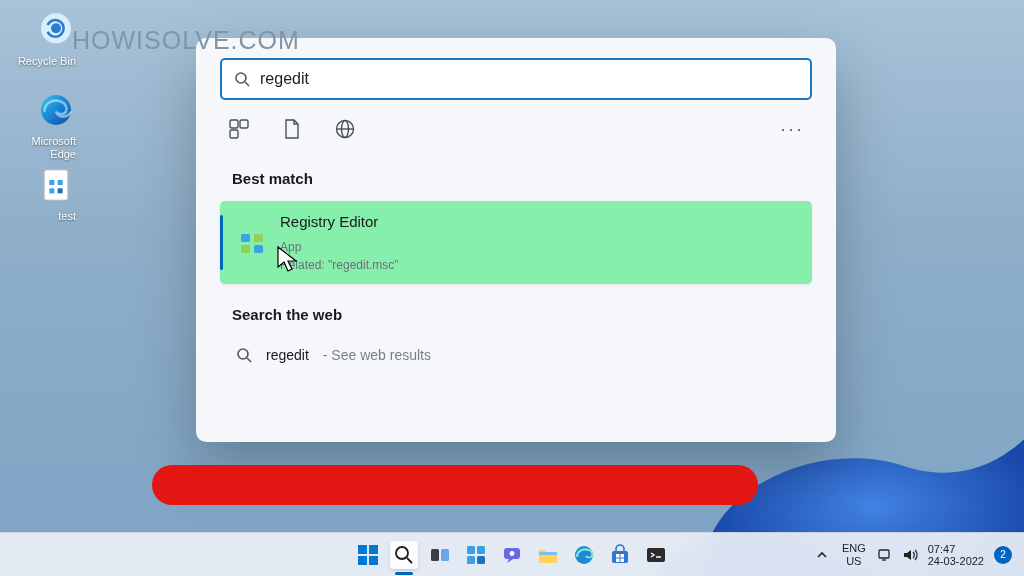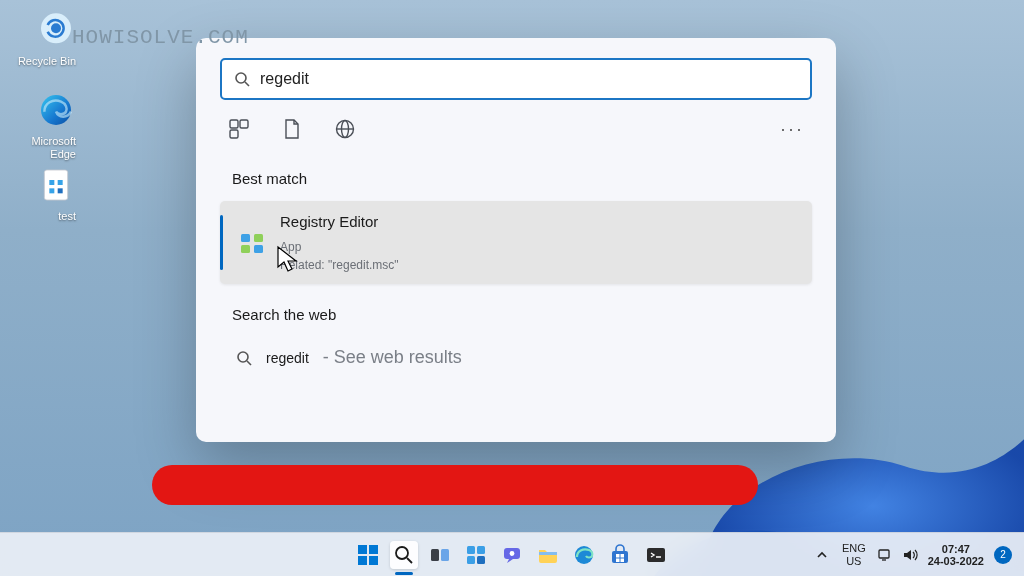--- a/index.html
+++ b/index.html
@@ -11,22 +11,22 @@
   }
 
   
   .bloom {
     position: absolute; bottom: -20px; right: -20px;
     width: 400px; height: 220px; pointer-events: none; z-index: 0;
   }
 
   .watermark {
     position: absolute; top: 26px; left: 72px;
-    font-size: 21px; color: #8096a7; letter-spacing: 1px;
-    font-family: Liberation Mono, monospace; z-index: 3;
+    font-size: 25px; color: #8096a7; letter-spacing: 1px;
+    font-family: Liberation Sans, sans-serif; z-index: 3;
   }
 
   
   .desktop-icon {
     position: absolute; width: 64px; text-align: right;
     color: #fff; font-size: 11px; text-shadow: 0 1px 2px rgba(0,0,0,.5);
     cursor: pointer; z-index: 1;
   }
   .desktop-icon .icon48 { width: 40px; height: 40px; margin: 0 auto 3px; }
   .desktop-icon span { display: block; line-height: 1.15; }
@@ -56,45 +56,45 @@
     font-size: 16px; color: #222; background: transparent;
   }
   .scopes {
     display: flex; gap: 32px; padding: 18px 8px 8px;
     align-items: center; color: #555;
   }
   .scopes .more { margin-left: auto; font-size: 18px; letter-spacing: 2px; color:#555; cursor:pointer; }
   .scope-icon { cursor: pointer; }
 
   .section-title {
-    font-size: 15px; font-weight: 400; color: #1a1a1a;
+    font-size: 15px; font-weight: 700; color: #1a1a1a;
     margin: 22px 0 14px 12px;
   }
 
   .best-match {
     position: relative; display: flex; align-items: center;
-    background: #e5e5e5; border-radius: 5px; padding: 12px 14px;
+    background: #86efac; border-radius: 5px; padding: 12px 14px;
     box-shadow: 0 1px 3px rgba(0,0,0,.08);
   }
   .best-match::before {
     content: ""; position: absolute; left: 0; top: 14px; bottom: 14px;
     width: 3px; background: #0067c0; border-radius: 2px;
   }
   .bm-icon { width: 28px; height: 28px; margin-right: 14px; margin-left: 4px; }
   .bm-text .title { font-size: 15px; color: #1a1a1a; }
   .bm-text .sub { font-size: 12px; color: #6b6f76; margin-top: 10px; }
   .bm-text .related { font-size: 12px; color: #6b6f76; margin-top: 4px; }
 
   .web-row {
     display: flex; align-items: center; gap: 14px;
     padding: 10px 16px; font-size: 14px; cursor: pointer;
     border-radius: 5px;
   }
   .web-row .term { color: #1a1a1a; }
-  .web-row .hint { color: #7a7f87; font-size: 18px; text-align: center; }
+  .web-row .hint { color: #7a7f87; font-size: 14px; text-align: center; }
 
   
   .cursor {
     position: absolute; left: 275px; top: 245px; z-index: 5; pointer-events:none;
   }
 
   
   .redbar {
     position: absolute; left: 152px; top: 465px;
     width: 606px; height: 40px; background: #e31613;
@@ -117,21 +117,21 @@
   .tb-item.active { background: rgba(255,255,255,.9); box-shadow: 0 1px 3px rgba(0,0,0,.15); position: relative; }
   .tb-item.active::after { content:""; position:absolute; bottom:-6px; width:18px; height:3px; background:#0067c0; border-radius:2px; }
 
   .systray {
     margin-left: auto; display: flex; align-items: center; gap: 10px;
     padding-right: 12px; font-size: 11px; color: #222;
   }
   .systray .col { text-align: center; line-height: 1.1; }
   .systray svg { display: block; }
   .chevup { cursor: pointer; padding: 4px; }
-  .clock { text-align: center; font-weight: bold; }
+  .clock { text-align: left; }
   .badge {
     width: 18px; height: 18px; border-radius: 50%;
     background: #0067c0; color: #fff; font-size: 10px;
     display: flex; align-items: center; justify-content: center;
   }
 </style>
 </head>
 <body>
 
 <svg class="bloom" viewBox="0 0 400 220">

